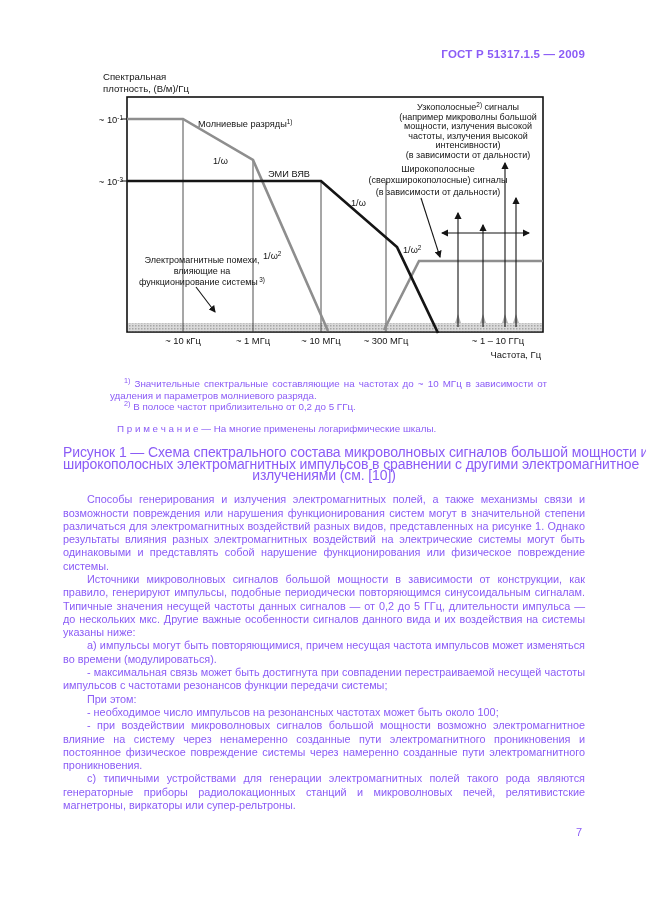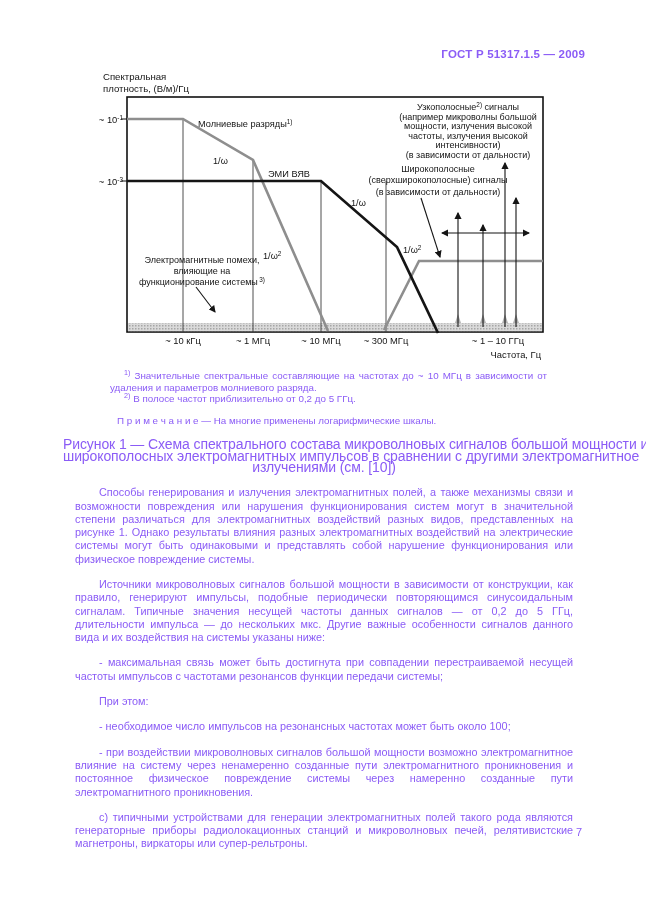--- a/index.html
+++ b/index.html
@@ -16,21 +16,21 @@
   .running-header{
     text-align:right;
     font-weight:bold;
     font-size:11.5px;
     letter-spacing:0.2px;
   }
   figure.figure{margin:10px 0 0 -3px;padding:0;text-align:center;}
   svg{display:block;}
   .svgtxt{font-family:"Liberation Sans","DejaVu Sans",sans-serif;fill:#141414;}
   .footnotes{
-    margin:8px 38px 0 47px;
+    margin:16px 38px 0 47px;
     font-size:9.8px;
     line-height:11.7px;
   }
   .fn{margin:0;text-indent:14px;text-align:justify;}
   .fn sup, .note-sup{font-size:7.2px;vertical-align:super;line-height:0;}
   .note{
     margin:10px 0 0 54px;
     font-size:9.8px;
     line-height:11.7px;
   }
@@ -39,21 +39,21 @@
     font-size:14px;
     line-height:11.8px;
     letter-spacing:-0.1px;
   }
   .cap-line{text-align:center;white-space:nowrap;}
   .body-text{
     margin-top:11px;
     font-size:10.85px;
     line-height:13.3px;
   }
-  .body-text p{margin:12px;text-indent:24px;text-align:justify;}
+  .body-text p{margin:0;text-indent:24px;text-align:justify;}
   .page-number{
     position:absolute;
     top:826px;right:64px;
     font-size:11px;
   }
 </style>
 </head>
 <body>
 
 <div class="page">
@@ -149,20 +149,21 @@
 
   <div class="caption">
     <div class="cap-line">Рисунок 1 — Схема спектрального состава микроволновых сигналов большой мощности и сверх-</div>
     <div class="cap-line">широкополосных электромагнитных импульсов в сравнении с другими электромагнитное</div>
     <div class="cap-line">излучениями (см. [10])</div>
   </div>
 
   <div class="body-text">
     <p>Способы генерирования и излучения электромагнитных полей, а также механизмы связи и возможности повреждения или нарушения функционирования систем могут в значительной степени различаться для электромагнитных воздействий разных видов, представленных на рисунке 1. Однако результаты влияния разных электромагнитных воздействий на электрические системы могут быть одинаковыми и представлять собой нарушение функционирования или физическое повреждение системы.</p>
     <p>Источники микроволновых сигналов большой мощности в зависимости от конструкции, как правило, генерируют импульсы, подобные периодически повторяющимся синусоидальным сигналам. Типичные значения несущей частоты данных сигналов — от 0,2 до 5 ГГц, длительности импульса — до нескольких мкс. Другие важные особенности сигналов данного вида и их воздействия на системы указаны ниже:</p>
+    <p>a) импульсы могут быть повторяющимися, причем несущая частота импульсов может изменяться во времени (модулироваться).</p>
     <p>- максимальная связь может быть достигнута при совпадении перестраиваемой несущей частоты импульсов с частотами резонансов функции передачи системы;</p>
     <p>При этом:</p>
     <p>- необходимое число импульсов на резонансных частотах может быть около 100;</p>
     <p>- при воздействии микроволновых сигналов большой мощности возможно электромагнитное влияние на систему через ненамеренно созданные пути электромагнитного проникновения и постоянное физическое повреждение системы через намеренно созданные пути электромагнитного проникновения.</p>
     <p>c) типичными устройствами для генерации электромагнитных полей такого рода являются генераторные приборы радиолокационных станций и микроволновых печей, релятивистские магнетроны, виркаторы или супер-рельтроны.</p>
   </div>
 
   <div class="page-number">7</div>
 
 </div>

